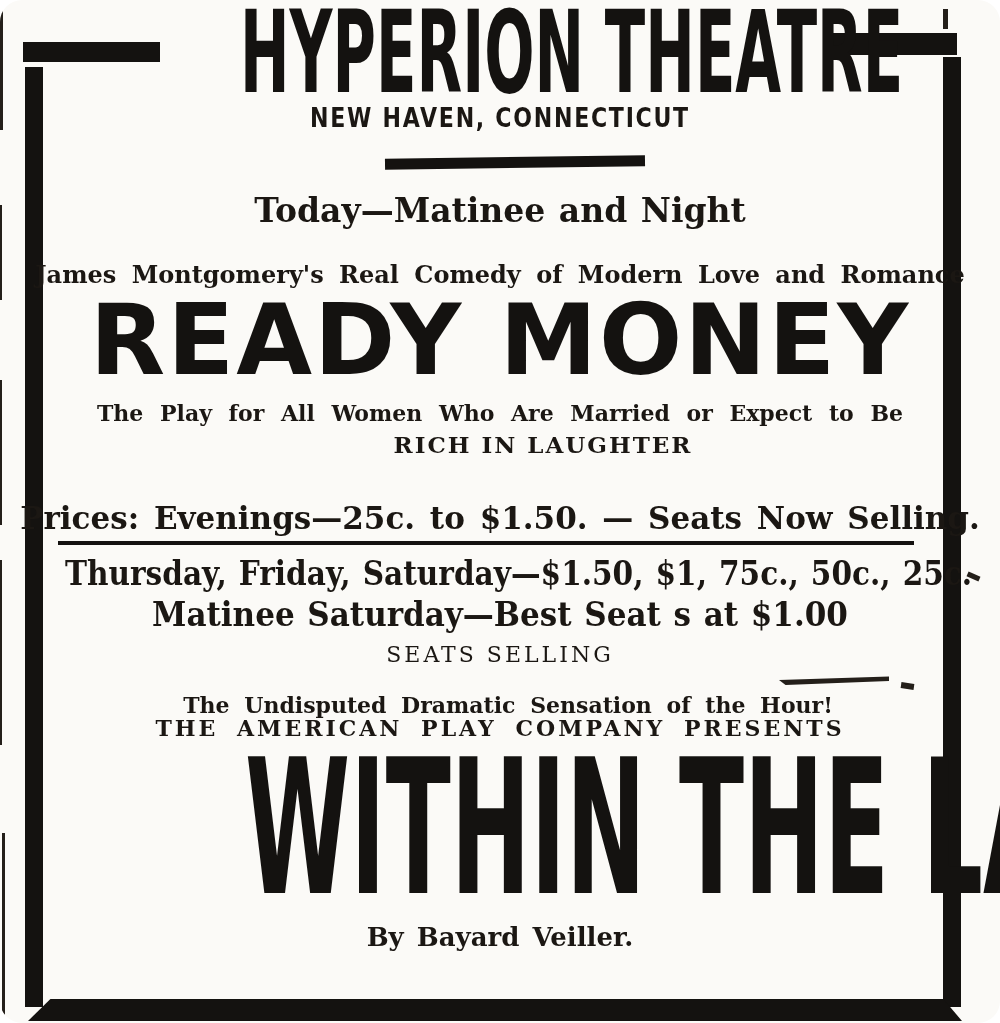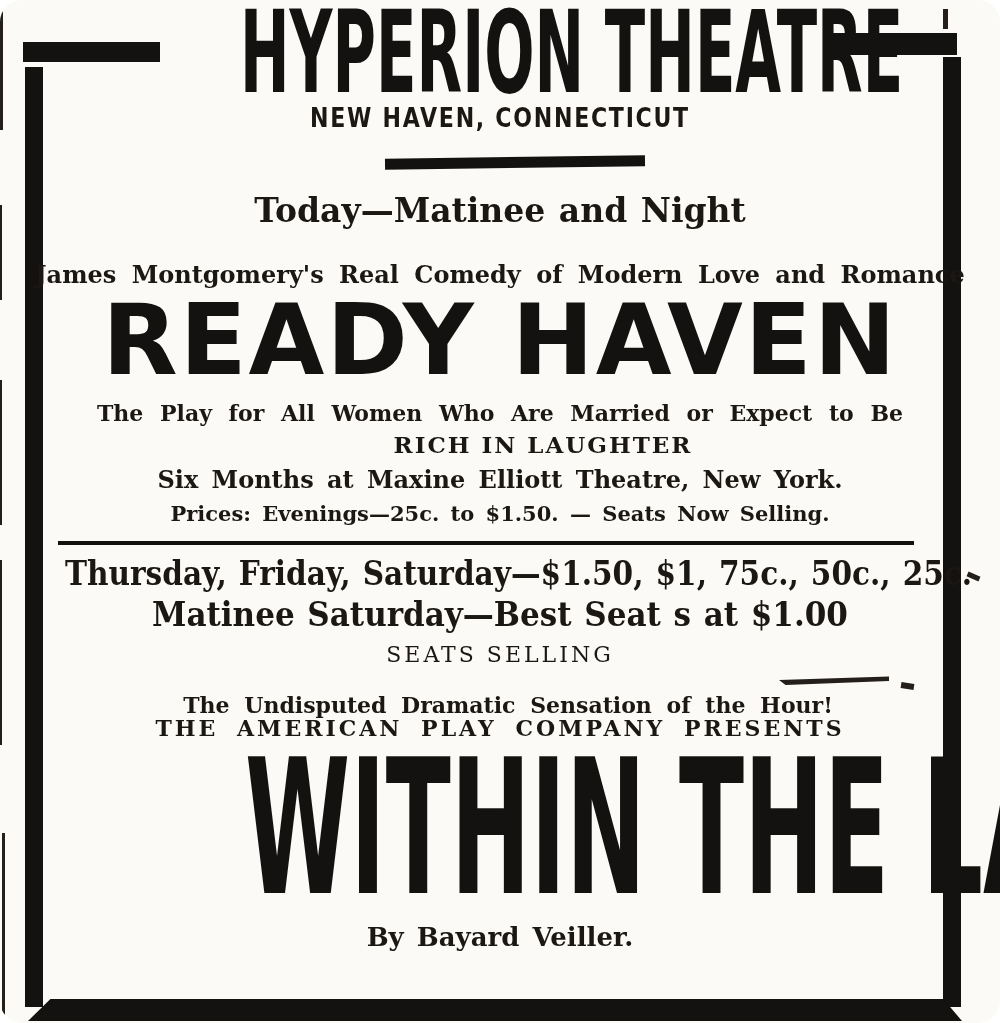--- a/index.html
+++ b/index.html
@@ -44,29 +44,28 @@
   <div class="line headline" style="top:-4px;font-size:114px;transform:scaleX(0.52);">HYPERION THEATRE</div>
 
   <div class="line sans" style="top:105px;font-size:26px;letter-spacing:2px;transform:scaleX(0.85);transform-origin:50% 50%;">NEW HAVEN, CONNECTICUT</div>
 
   <div class="bar" style="left:385px;top:157px;width:260px;height:11px;transform:rotate(-0.8deg);"></div>
 
   <div class="line serif" style="top:194px;font-size:33px;word-spacing:2px;">Today—Matinee and Night</div>
 
   <div class="line serif" style="top:263px;font-size:24px;word-spacing:7px;">James Montgomery's Real Comedy of Modern Love and Romance</div>
 
-  <div class="line headline" style="top:291px;font-size:98px;letter-spacing:2px;">READY HAVEN</div>
+  <div class="line headline" style="top:291px;font-size:98px;letter-spacing:2px;">READY MONEY</div>
 
   <div class="line serif" style="top:402px;font-size:22px;word-spacing:9px;">The Play for All Women Who Are Married or Expect to Be</div>
 
   <div class="line serif" style="top:433px;font-size:23px;letter-spacing:2px;padding-left:43px;">RICH IN LAUGHTER</div>
 
-  <div class="line serif" style="top:468px;font-size:24px;word-spacing:5px;">Six Months at Maxine Elliott Theatre, New York.</div>
 
-  <div class="line serif" style="top:503px;font-size:21px;word-spacing:4px;">Prices: Evenings—25c. to $1.50. — Seats Now Selling.</div>
+  <div class="line serif" style="top:503px;font-size:31px;word-spacing:4px;">Prices: Evenings—25c. to $1.50. — Seats Now Selling.</div>
 
   <div class="bar" style="left:58px;top:541px;width:856px;height:4px;"></div>
 
   <div class="line serif" style="top:556px;font-size:34px;word-spacing:2px;transform:scaleX(0.87);transform-origin:50% 50%;">Thursday, Friday, Saturday—$1.50, $1, 75c., 50c., 25c.</div>
 
   <div class="line serif" style="top:598px;font-size:33px;word-spacing:2px;transform:scaleX(0.94);transform-origin:50% 50%;">Matinee Saturday—Best Seat s at $1.00</div>
 
   <div class="line serif" style="top:644px;font-size:22px;letter-spacing:3px;font-weight:normal;">SEATS SELLING</div>
 
   <div class="artifact" style="left:779px;top:676px;width:110px;height:9px;clip-path:polygon(0 45%,100% 5%,100% 55%,6% 100%);"></div>

